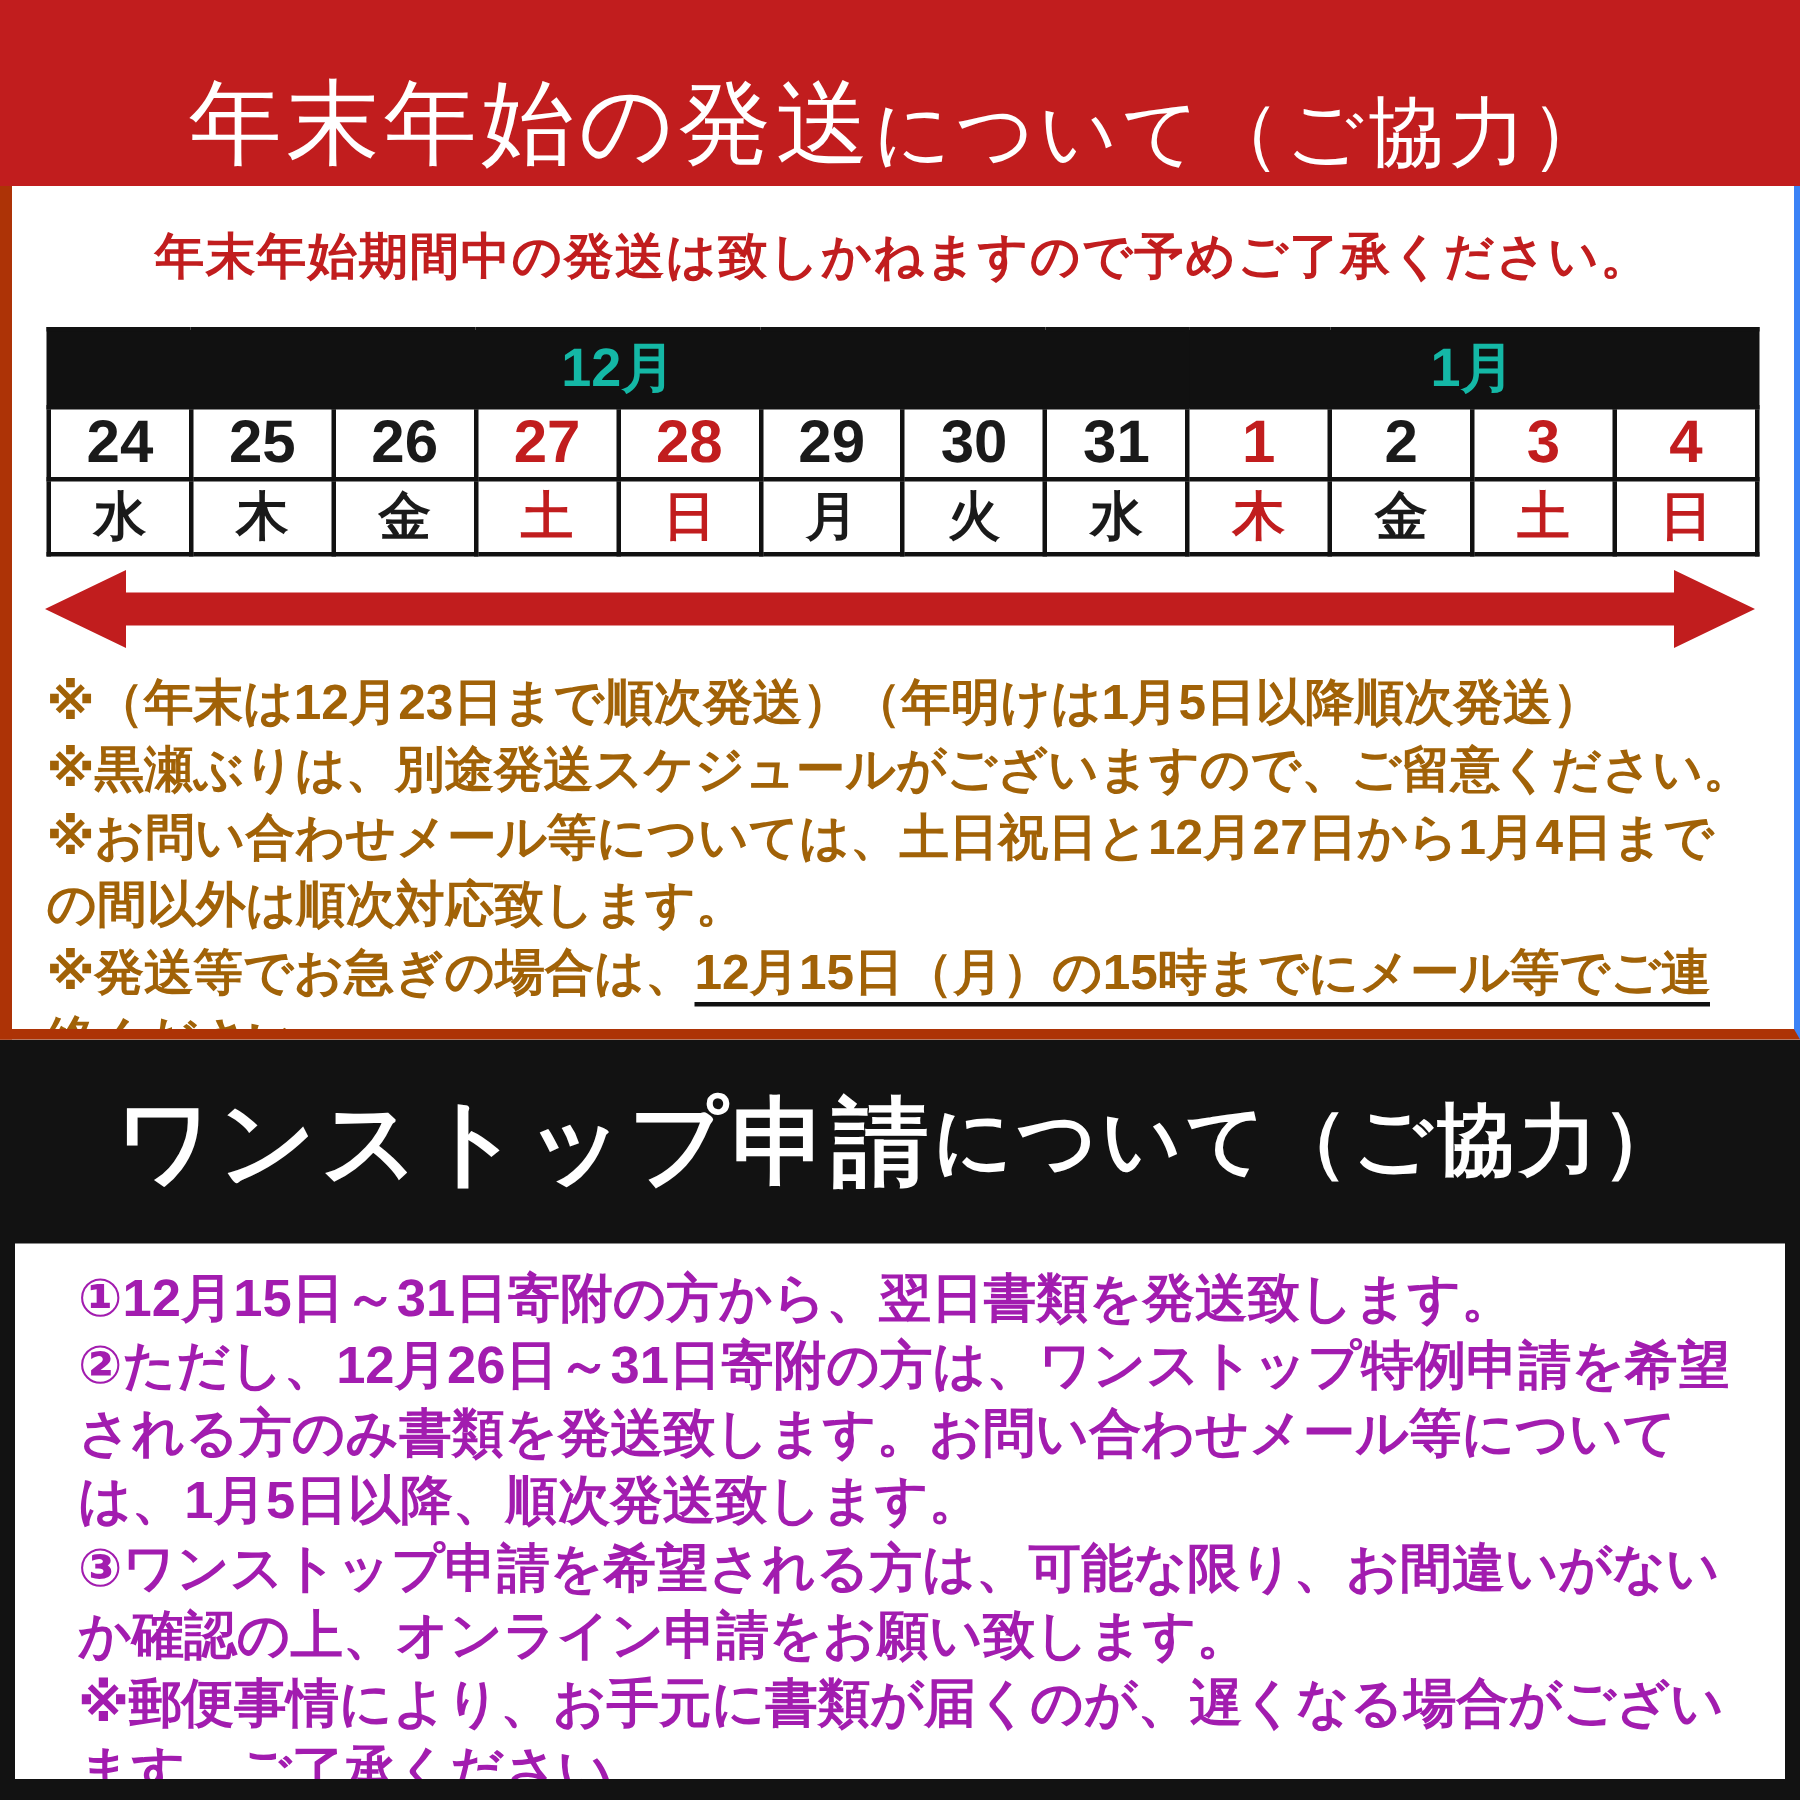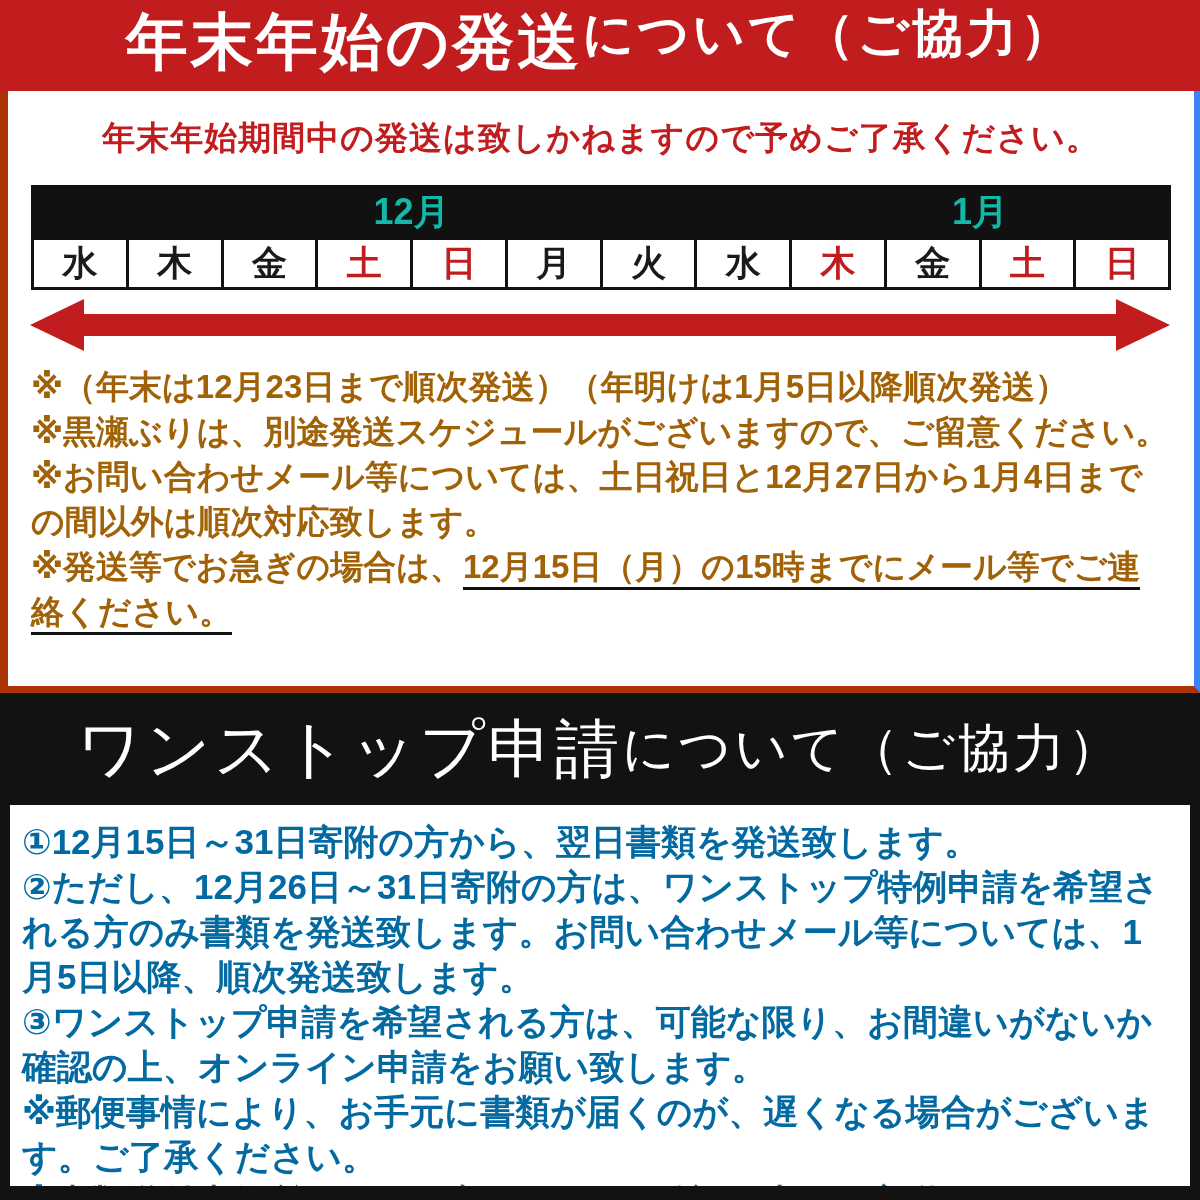--- a/index.html
+++ b/index.html
@@ -7,31 +7,31 @@
   body {
     font-family:"Liberation Sans","DejaVu Sans",sans-serif;
     background:#ffffff;
     overflow:hidden;
   }
 
   
   .top-section { width:1200px; height:693px; display:flex; flex-direction:column; }
 
   .top-band {
-    height:91px; background:#c11d1e;
-    display:flex; align-items:flex-start; justify-content:center;
-    color:#ffffff; font-weight:700; letter-spacing:3px; white-space:nowrap;
+    height:124px; background:#c11d1e;
+    display:flex; align-items:flex-end; justify-content:center;
+    color:#ffffff; font-weight:400; letter-spacing:3px; white-space:nowrap;
   }
   .top-band .t-main { font-size:62px; }
   .top-band .t-rest { font-size:51px; }
 
   .top-box {
     flex:1; background:#ffffff;
     border-left:8px solid #ad3306;
-    border-right:6px solid #3b82f6;
+    border-right:4px solid #3b82f6;
     border-bottom:7px solid #ad3306;
     overflow:hidden;
   }
 
   .intro {
     margin-top:24px; text-align:center;
     color:#c11d1e; font-weight:700; font-size:33px; line-height:46px; letter-spacing:1px;
     white-space:nowrap;
   }
 
@@ -56,30 +56,30 @@
     margin:13px 23px 0 23px;
     color:#a16207; font-size:33px; font-weight:600; line-height:45px;
   }
   .notes p { margin:0; }
   .u-line { border-bottom:3px solid #111111; padding-bottom:2px; }
 
   
   .bottom-section { width:1200px; height:507px; background:#121212; display:flex; flex-direction:column; }
 
   .bottom-band {
-    height:112px; display:flex; align-items:center; justify-content:center;
-    color:#ffffff; font-weight:400; letter-spacing:3px; white-space:nowrap;
+    height:136px; display:flex; align-items:center; justify-content:center;
+    color:#ffffff; font-weight:700; letter-spacing:3px; white-space:nowrap;
   }
   .bottom-band .t-main { font-size:64px; }
   .bottom-band .t-rest { font-size:52px; }
 
   .bottom-box {
     flex:1; background:#ffffff; margin:0 10px 14px 10px;
-    padding:14px 24px 0 12px;
-    color:#0369a1; font-size:35px; font-weight:700; line-height:45px;
+    padding:14px 24px 0 42px;
+    color:#a21caf; font-size:35px; font-weight:700; line-height:45px;
     overflow:hidden;
   }
   .bottom-box p { margin:0; }
 </style>
 </head>
 <body>
 
 <div class="top-section">
 
   <div class="top-band">
@@ -92,20 +92,34 @@
     <div class="intro">
       <div>年末年始期間中の発送は致しかねますので予めご了承ください。</div>
     </div>
 
     <div class="cal-wrap">
       <table class="cal">
         <tbody>
             <tr>
           <th class="month" colspan="8">12月</th>
           <th class="month" colspan="4">1月</th>
+        </tr>
+        <tr>
+          <td class="date">24</td>
+          <td class="date">25</td>
+          <td class="date">26</td>
+          <td class="date red">27</td>
+          <td class="date red">28</td>
+          <td class="date">29</td>
+          <td class="date">30</td>
+          <td class="date">31</td>
+          <td class="date red">1</td>
+          <td class="date">2</td>
+          <td class="date red">3</td>
+          <td class="date red">4</td>
         </tr>
         <tr>
           <td class="dow">水</td>
           <td class="dow">木</td>
           <td class="dow">金</td>
           <td class="dow red">土</td>
           <td class="dow red">日</td>
           <td class="dow">月</td>
           <td class="dow">火</td>
           <td class="dow">水</td>

